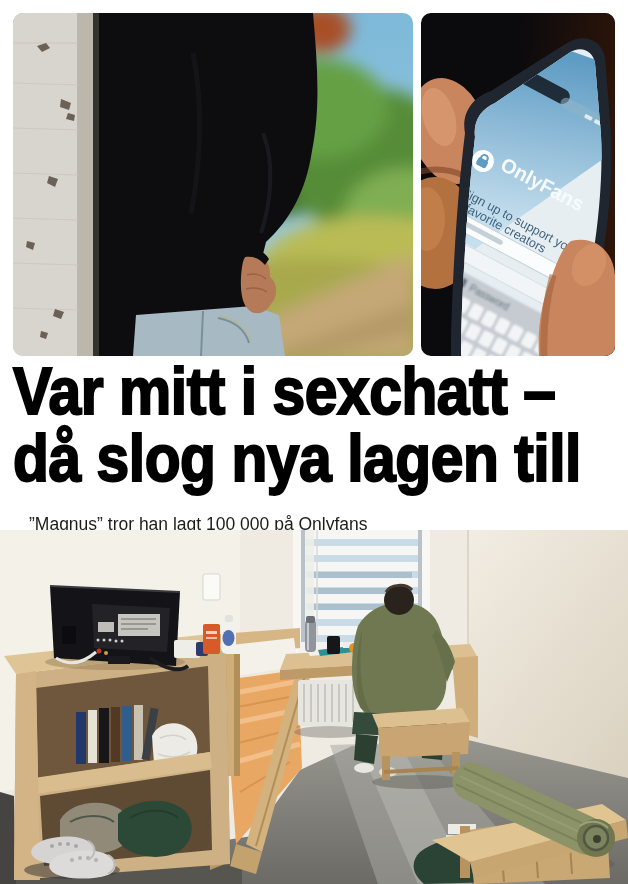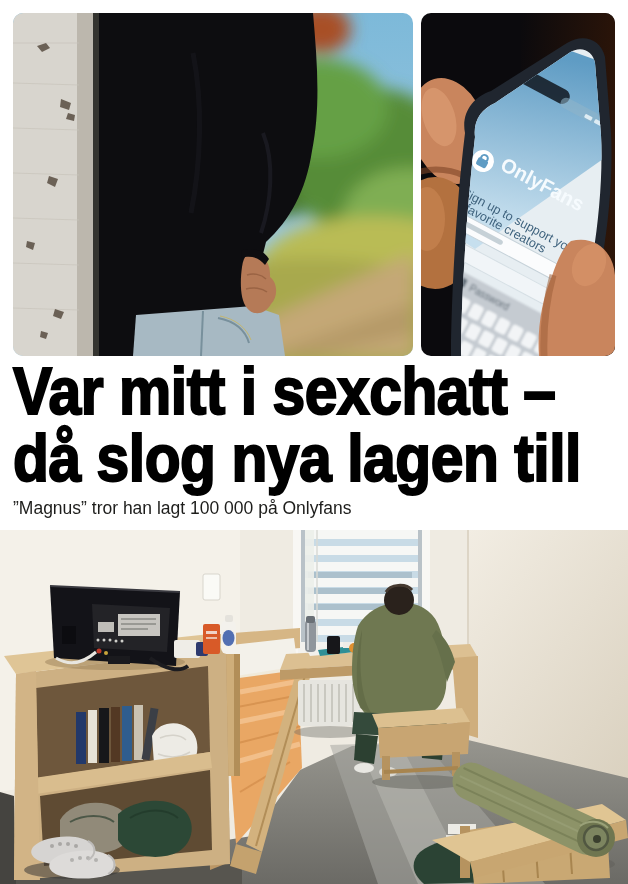--- a/index.html
+++ b/index.html
@@ -7,21 +7,21 @@
        font-family:"Liberation Sans",sans-serif;}
   .top-row{position:absolute;left:13px;top:13px;display:flex;gap:8px;}
   .ph{border-radius:10px;overflow:hidden;margin:0;display:block;line-height:0;}
   .ph-left{width:400px;height:343px;}
   .ph-right{width:194px;height:343px;}
   .headline{position:absolute;left:13px;top:358px;width:620px;margin:0;
     font-weight:700;font-size:66px;line-height:67px;color:#000;
     -webkit-text-stroke:2.1px #000;letter-spacing:-0.5px;
     transform:scaleX(0.89);transform-origin:left top;white-space:nowrap;}
   .headline .hl{display:block;}
-  .subheadline{position:absolute;left:13px;top:497px;margin:0;
+  .subheadline{position:absolute;left:13px;top:497px;margin:16px;
     font-size:17.5px;line-height:22px;color:#1d1d1b;font-weight:400;}
   .ph-bottom{position:absolute;left:0;top:530px;width:628px;height:354px;
     margin:0;line-height:0;}
   svg{display:block;}
   text{font-family:"Liberation Sans",sans-serif;}
 </style>
 </head>
 <body>
 
 <div class="top-row">

